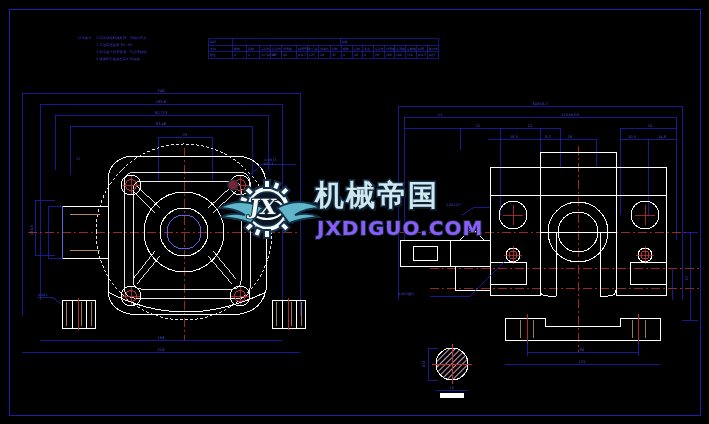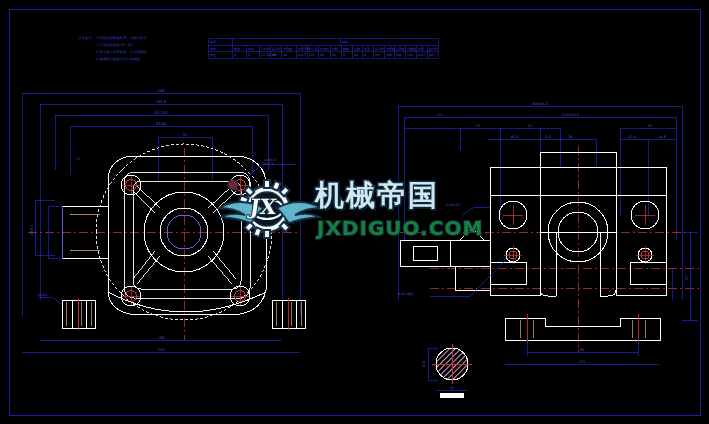--- a/index.html
+++ b/index.html
@@ -10,21 +10,21 @@
 
   
   #watermark{position:absolute;left:215px;top:178px;width:292px;height:62px;
              pointer-events:none;}
   .wm-cn{position:absolute;left:100px;top:-2px;font-size:29px;font-weight:bold;
          letter-spacing:2px;color:#cfe7ee;
          -webkit-text-stroke:3px #14304a;paint-order:stroke fill;
          text-shadow:0 0 1px #14304a,2px 2px 0 #0d1f30;
          font-family:Liberation Serif, serif;}
   .wm-en{position:absolute;left:102px;top:38px;font-size:20px;font-weight:bold;
-         letter-spacing:1px;color:#15803d;
+         letter-spacing:1px;color:#8b5cf6;
          -webkit-text-stroke:2px #10283c;paint-order:stroke fill;
          font-family:"DejaVu Sans",sans-serif;}
   .wm-jx{position:absolute;left:35px;top:16px;font-size:21px;font-weight:bold;
          color:#f2fafc;-webkit-text-stroke:2px #13293d;paint-order:stroke fill;
          font-family:"DejaVu Serif",serif;transform:skewX(-8deg);}
 </style>
 </head>
 <body>
 
 <div id="stage">

